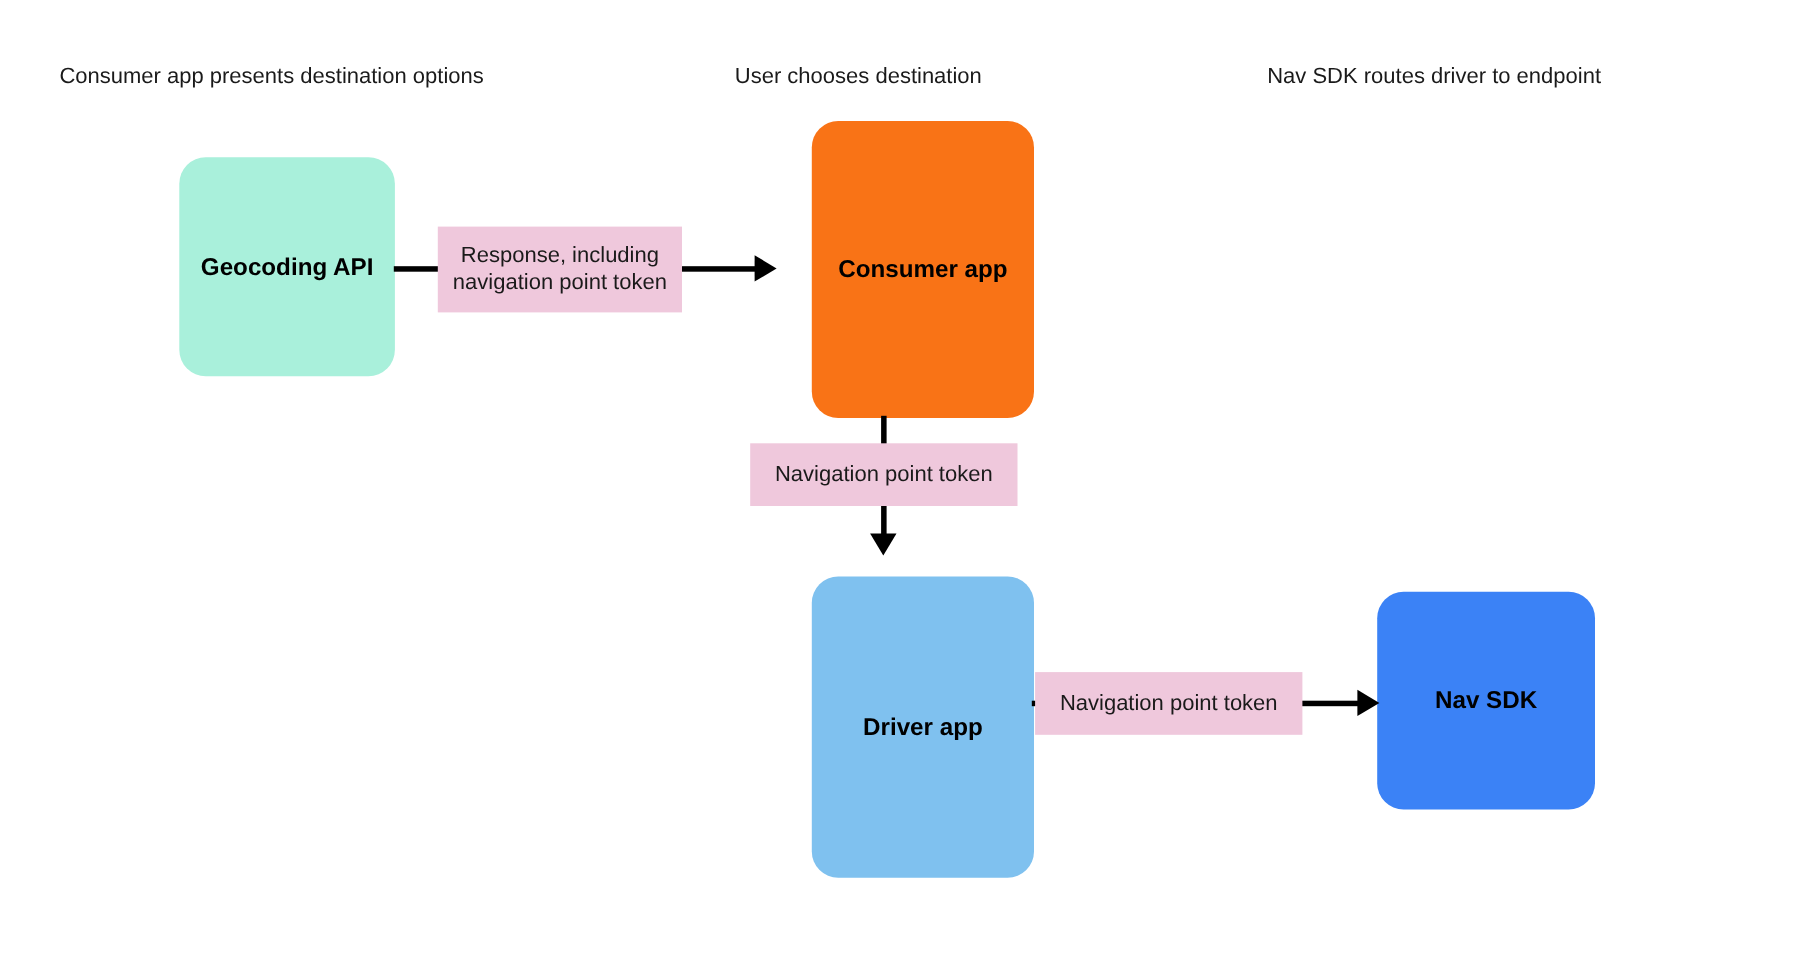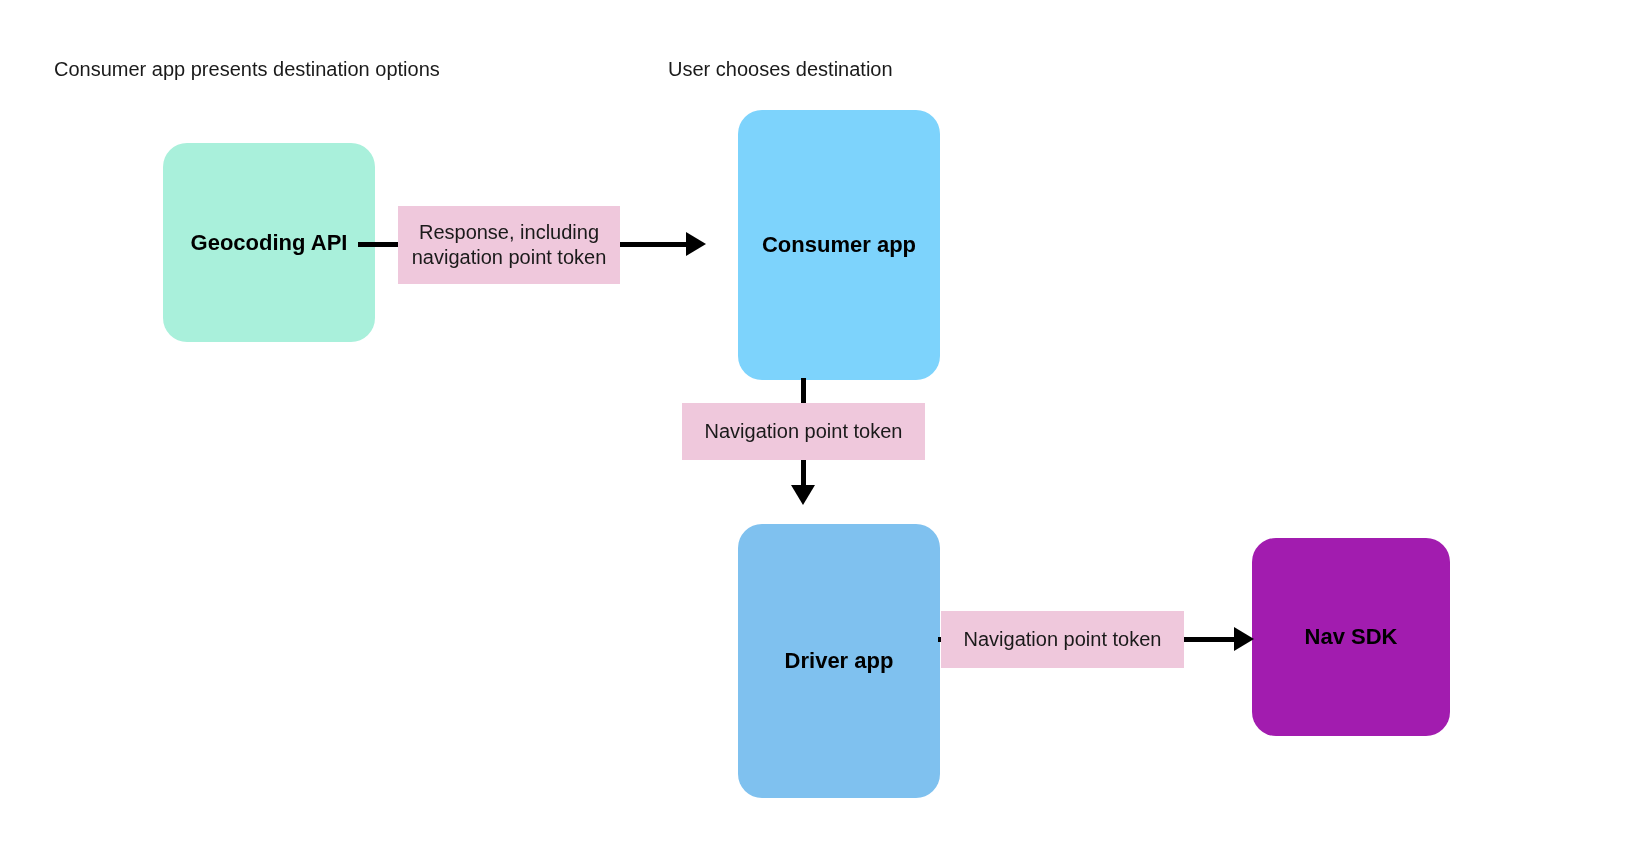--- a/index.html
+++ b/index.html
@@ -42,21 +42,21 @@
     text-align: center;
     border-radius: 24px;
     font-size: 22px;
     font-weight: 700;
     color: #000000;
     box-sizing: border-box;
     padding: 6px 10px;
   }
   #node-geocoding {
     left: 163px; top: 143px;
-    width: 212px; height: 199px;
+    width: 196px; height: 199px;
   }
   #node-consumer {
     left: 738px; top: 110px;
     width: 202px; height: 270px;
   }
   #node-driver {
     left: 738px; top: 504px;
     width: 202px; height: 274px;
   }
   #node-navsdk {
@@ -135,40 +135,41 @@
   #arrow-b { left: 791px; top: 485px; }
   #arrow-c { left: 1234px; top: 627px; }
 </style>
 </head>
 <body>
 
 <div id="canvas">
 
   <div class="col-heading" id="heading-0">Consumer app presents destination options</div>
   <div class="col-heading" id="heading-1">User chooses destination</div>
+  <div class="col-heading" id="heading-2">Nav SDK routes driver to endpoint</div>
 
   <div class="conn h" id="conn-a1"></div>
   <div class="conn h" id="conn-a2"></div>
   <div class="arrow-right" id="arrow-a"></div>
 
   <div class="conn v" id="conn-b1"></div>
   <div class="conn v" id="conn-b2"></div>
   <div class="arrow-down" id="arrow-b"></div>
 
   <div class="conn h" id="conn-c1"></div>
   <div class="conn h" id="conn-c2"></div>
   <div class="arrow-right" id="arrow-c"></div>
 
   <div class="node" id="node-geocoding" style="background-color: rgb(169, 240, 219);">Geocoding API</div>
 
-  <div class="node" id="node-consumer" style="background-color: #7dd3fc;">Consumer app</div>
+  <div class="node" id="node-consumer" style="background-color: #f97316;">Consumer app</div>
 
   <div class="node" id="node-driver" style="background-color: rgb(127, 193, 239); margin-top: 20px;">Driver app</div>
 
-  <div class="node" id="node-navsdk" style="background-color: #a21caf;">Nav SDK</div>
+  <div class="node" id="node-navsdk" style="background-color: #3b82f6;">Nav SDK</div>
 
   <div class="edge-label" id="label-response" style="background-color: rgb(239, 200, 220);">Response, including navigation point token</div>
 
   <div class="edge-label" id="label-nav-token-vert" style="background-color: rgb(239, 200, 220);">Navigation point token</div>
 
   <div class="edge-label" id="label-nav-token-horiz" style="background-color: rgb(239, 200, 220);">Navigation point token</div>
 
 </div>
 
 </body></html>

